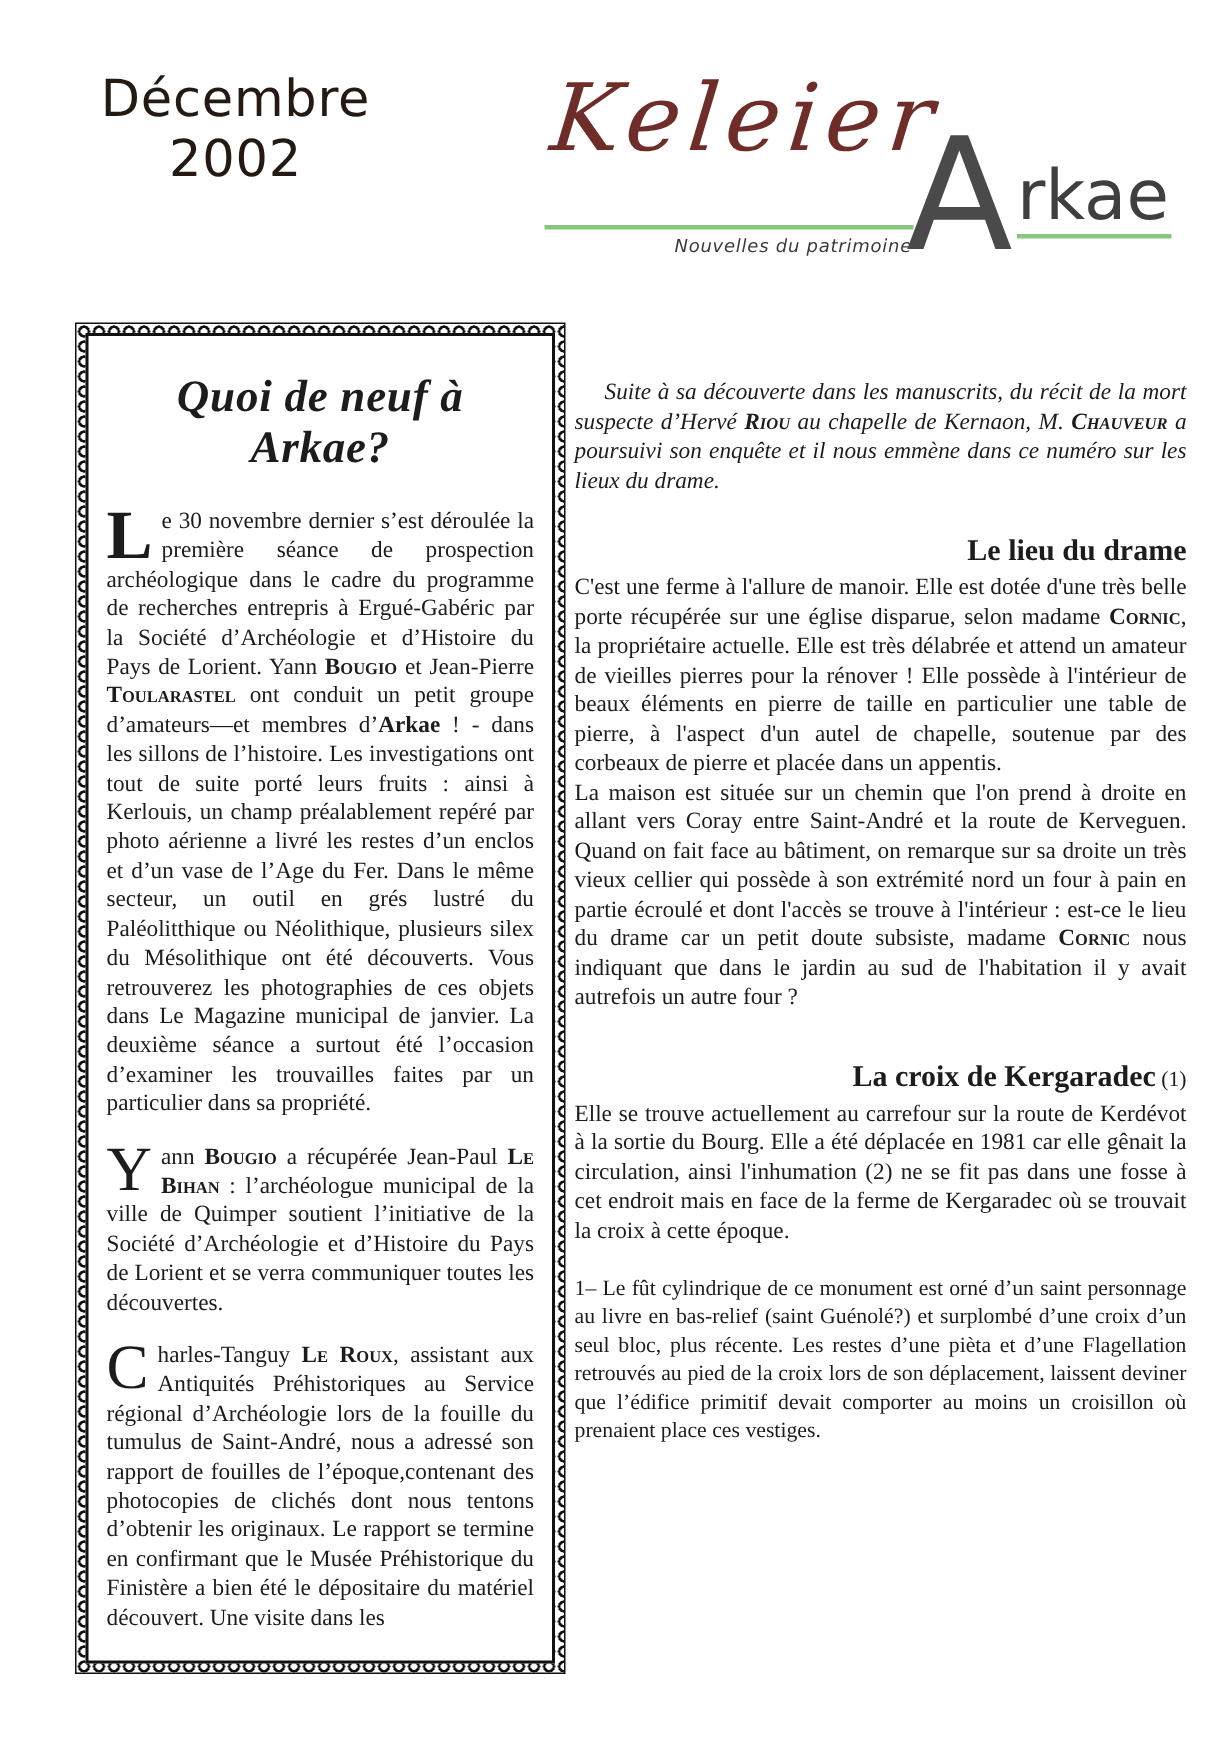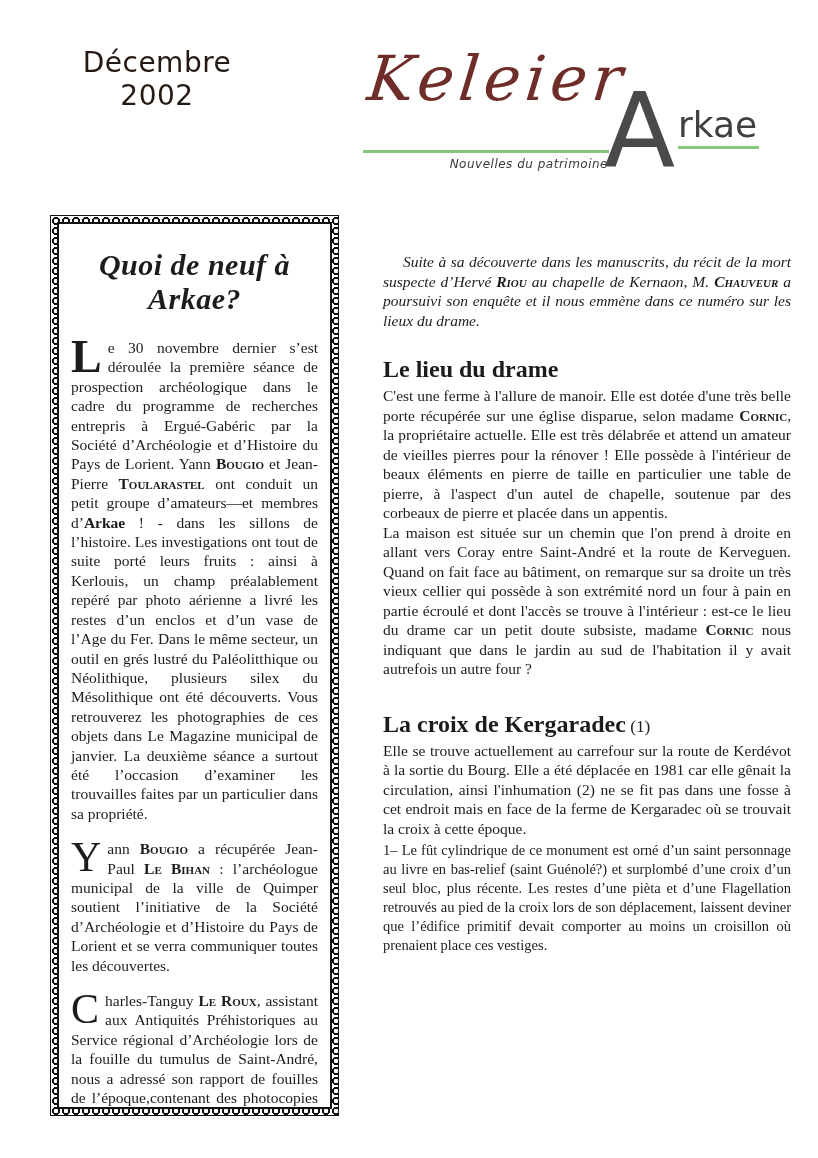--- a/index.html
+++ b/index.html
@@ -8,21 +8,21 @@
     position:relative; width:818px; height:1158px; margin:0 auto;
     background:#ffffff; overflow:hidden;
     font-family:"Liberation Serif", serif; color:#1c1c1c;
   }
 
   
   .issue-block {
     position:absolute; left:42px; top:46px; width:230px; text-align:center;
     font-family:"DejaVu Sans", sans-serif; color:#241a13;
   }
-  .issue-date { font-size:28px; letter-spacing:0.5px; }
+  .issue-date { font-size:34px; letter-spacing:0.5px; }
   .issue-number { font-size:26px; margin-top:10px; }
 
   .logo-keleier {
     position:absolute; left:368px; top:42px;
     font-family:"DejaVu Serif", serif; font-style:italic;
     font-size:62px; letter-spacing:5px; color:#6e2d28;
     transform:skewX(-6deg);
   }
   .logo-line {
     position:absolute; left:363px; top:150px; width:246px; height:3px;
@@ -33,28 +33,28 @@
     font-family:"DejaVu Sans", sans-serif; font-style:italic;
     font-size:12px; letter-spacing:0.5px; color:#3a3a3a;
   }
   .brand-a {
     position:absolute; left:604px; top:78px;
     font-family:"DejaVu Sans", sans-serif; font-size:104px; line-height:1;
     color:#4a4a4a;
   }
   .brand-rest {
     position:absolute; left:678px; top:106px;
-    font-family:"DejaVu Sans", sans-serif; font-size:36px; line-height:1.05;
+    font-family:"DejaVu Sans", sans-serif; font-size:46px; line-height:1.05;
     color:#3f3f3f; padding:0 2px 2px 0;
     border-bottom:3px solid #85c87d;
   }
 
   
   .ornate-box {
-    position:absolute; left:50px; top:215px; width:289px; height:901px;
+    position:absolute; left:50px; top:215px; width:327px; height:901px;
     border:1px solid #111; padding:6px;
     background-color:#fff;
     background-image:radial-gradient(circle at 5px 5px, rgba(0,0,0,0) 2.1px, #111 2.2px, #111 4px, rgba(0,0,0,0) 4.1px);
     background-size:10px 10px;
   }
   .ornate-inner {
     width:100%; height:100%; background:#fff; border:2px solid #111;
     padding:16px 12px 10px 12px; overflow:hidden;
   }
   .article-title {
@@ -71,29 +71,29 @@
   }
   .dc-bold { font-weight:bold; font-size:46px; }
 
   
   .right-col { position:absolute; left:383px; top:252px; width:408px; }
   .intro-p {
     font-style:italic; font-size:15.5px; line-height:19.5px;
     text-align:justify; text-indent:20px;
   }
   .sec-heading {
-    text-align:left; font-size:24px; font-weight:bold;
+    text-align:right; font-size:20px; font-weight:bold;
     margin:26px 0 3px 0;
   }
   .sec-heading.second { margin-top:32px; }
   .body-p { font-size:15.5px; line-height:19.5px; text-align:justify; }
   .body-p.gap { margin-top:18px; }
   .signature { font-size:15.5px; text-align:right; margin-top:16px; padding-right:4px; }
   .notes-label { font-size:15px; margin-top:34px; }
-  .note-p { font-size:14.5px; line-height:19px; text-align:justify; margin-top:3px; }
+  .note-p { font-size:14.5px; line-height:19px; text-align:justify; margin-top:20px; }
 
   
   .sc { font-variant:small-caps;font-weight:bold; }
   .b  { font-weight:bold; }
   .sm { font-size:0.72em; font-weight:normal; }
 </style>
 </head>
 <body>
 
 <div class="page">

